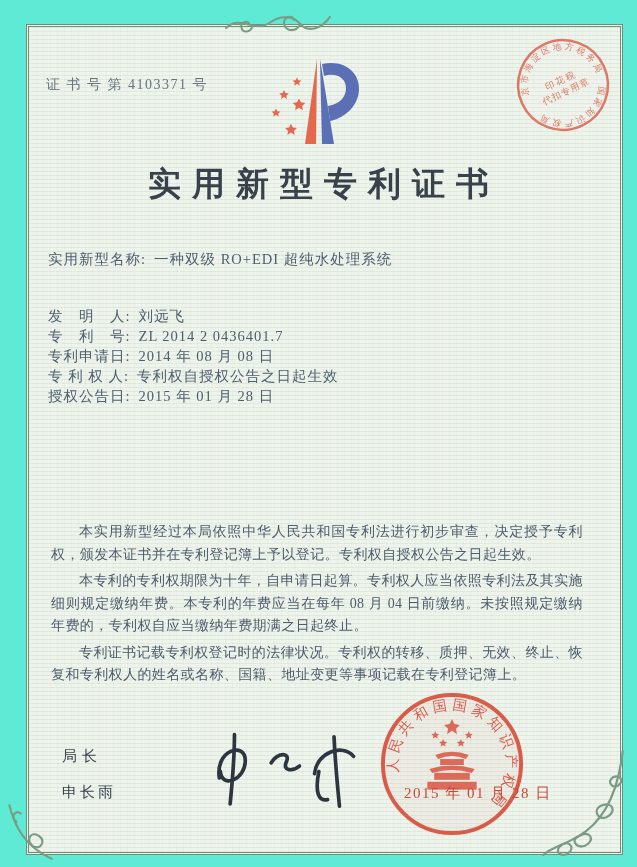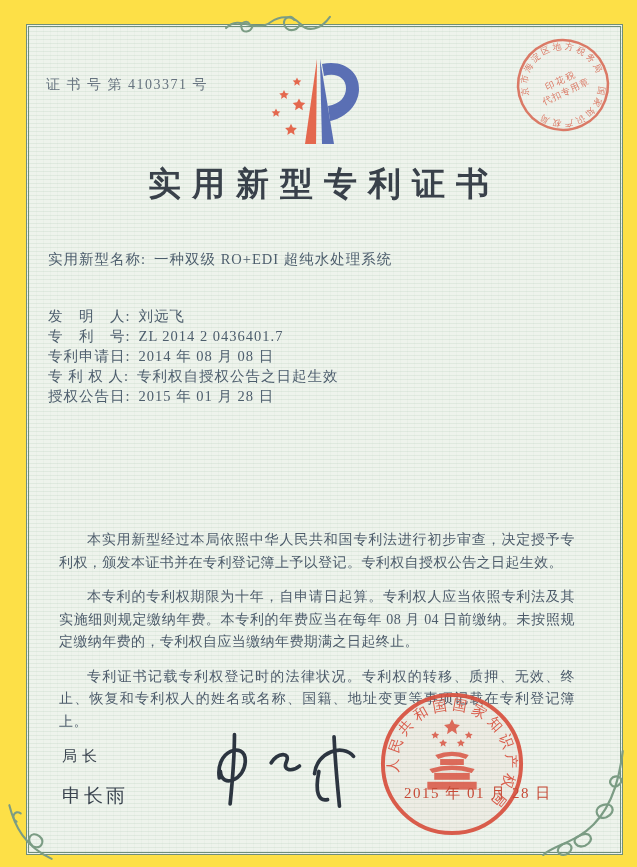--- a/index.html
+++ b/index.html
@@ -1,39 +1,39 @@
 <!DOCTYPE html>
 <html><head>
 <meta charset="utf-8">
 <style>
   html,body{margin:0;padding:0;background:#e9e8e2;}
   .page{
-    position:relative;width:637px;height:867px;background:#fde047;overflow:hidden;
+    position:relative;width:637px;height:867px;background:#5eead4;overflow:hidden;
     font-family:"Liberation Serif","DejaVu Serif",serif;
   }
   .abs{position:absolute;}
   .frame{
     position:absolute;left:26px;top:24px;right:14px;bottom:12px;
     border:3px double #6f8e78;
     background:
       repeating-linear-gradient(0deg, rgba(124,166,138,.13) 0 1px, transparent 1px 4px),
       repeating-linear-gradient(90deg, rgba(124,166,138,.05) 0 1px, transparent 1px 7px),
       #eef3ec;
   }
   .cert-no{left:46px;top:76px;font-size:14px;color:#66737f;letter-spacing:1.5px;}
   .logo{left:245px;top:50px;width:150px;height:102px;}
   .title{left:0;right:0;top:162px;text-align:center;font-size:33px;letter-spacing:11px;text-indent:11px;color:#39414a;font-weight:700;}
   .fields{left:48px;top:249px;right:55px;}
   .field-row{font-size:14.5px;color:#4d5e6d;letter-spacing:1px;line-height:20px;white-space:nowrap;}
   .field-row:first-child{margin-bottom:37px;}
   .field-value{margin-left:8px;}
   .paras{left:47px;right:50px;top:517px;font-size:14px;line-height:22.5px;color:#4d5c6b;text-align:justify;letter-spacing:.4px;}
-  .para{text-indent:2em;margin:12px;}
+  .para{text-indent:2em;margin:4px;}
   .signer-title{left:62px;top:747px;font-size:15px;letter-spacing:5px;color:#39434e;}
-  .signer-name{left:62px;top:783px;font-size:19px;letter-spacing:3px;color:#39434e;}
+  .signer-name{left:62px;top:783px;font-size:15px;letter-spacing:3px;color:#39434e;}
   .signature{left:205px;top:726px;width:165px;height:92px;}
   .seal{left:378px;top:690px;width:148px;height:148px;opacity:.92;}
   .seal-date{left:404px;top:784px;font-size:15px;color:#c64a36;letter-spacing:1.5px;white-space:nowrap;}
   .corner-stamp{left:512px;top:34px;width:102px;height:102px;opacity:.88;}
   .footer{left:0;right:0;top:831px;text-align:center;font-size:12.5px;color:#5a6874;letter-spacing:2px;margin-top:45px;}
   .orn-top{left:222px;top:5px;width:112px;height:36px;}
   .orn-br{right:8px;bottom:8px;width:92px;height:112px;}
   .orn-bl{left:4px;bottom:4px;width:52px;height:62px;}
 </style>
 </head>

